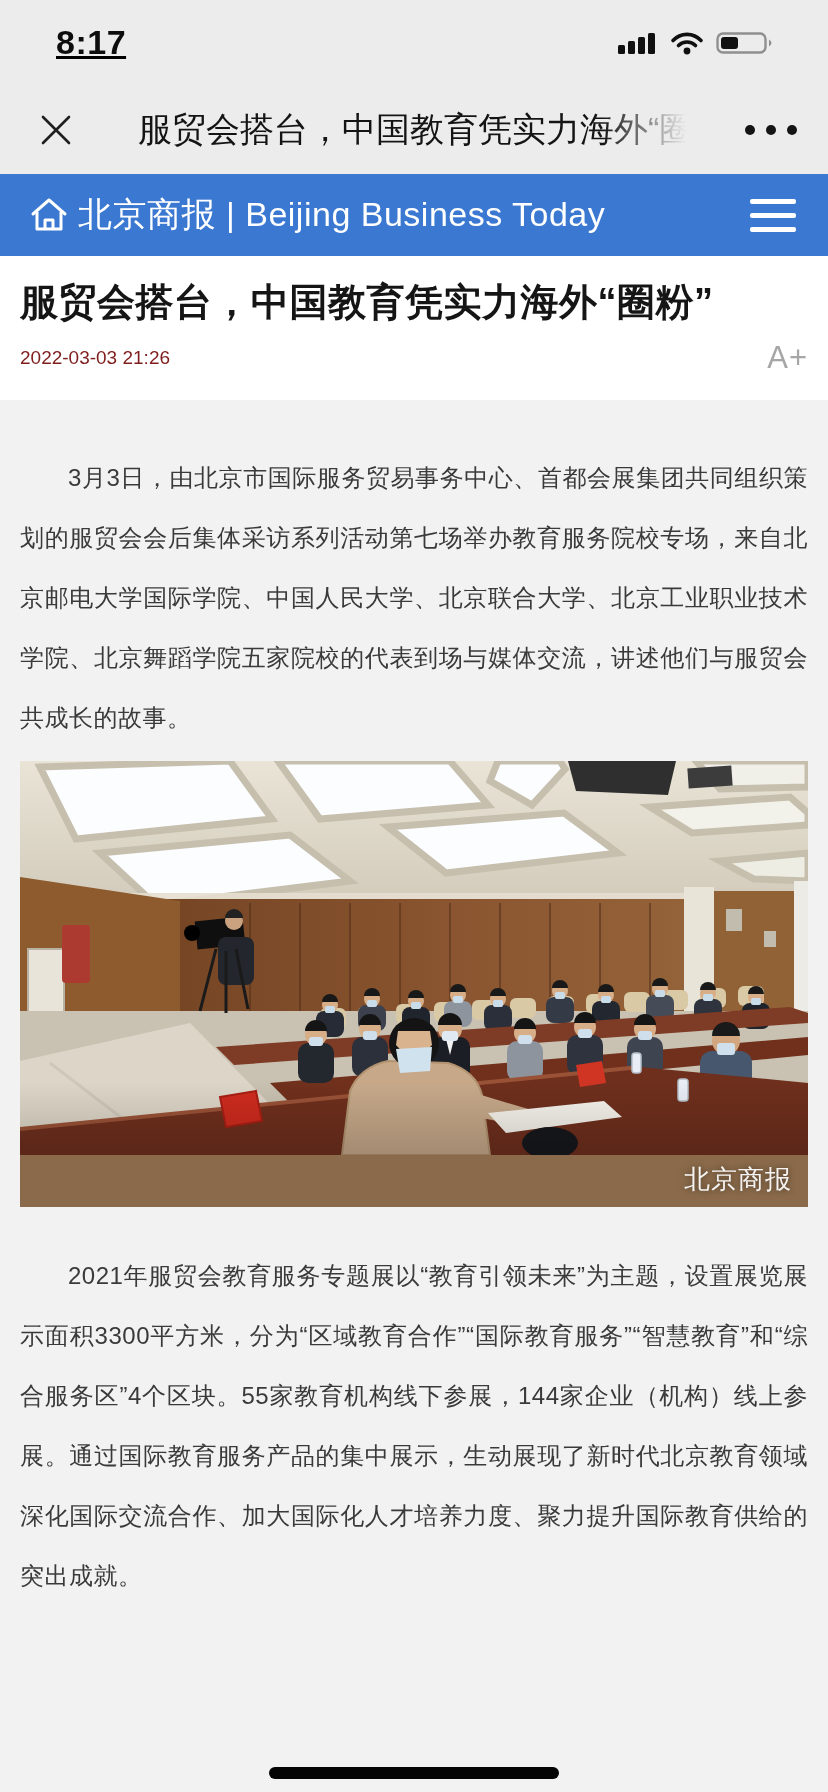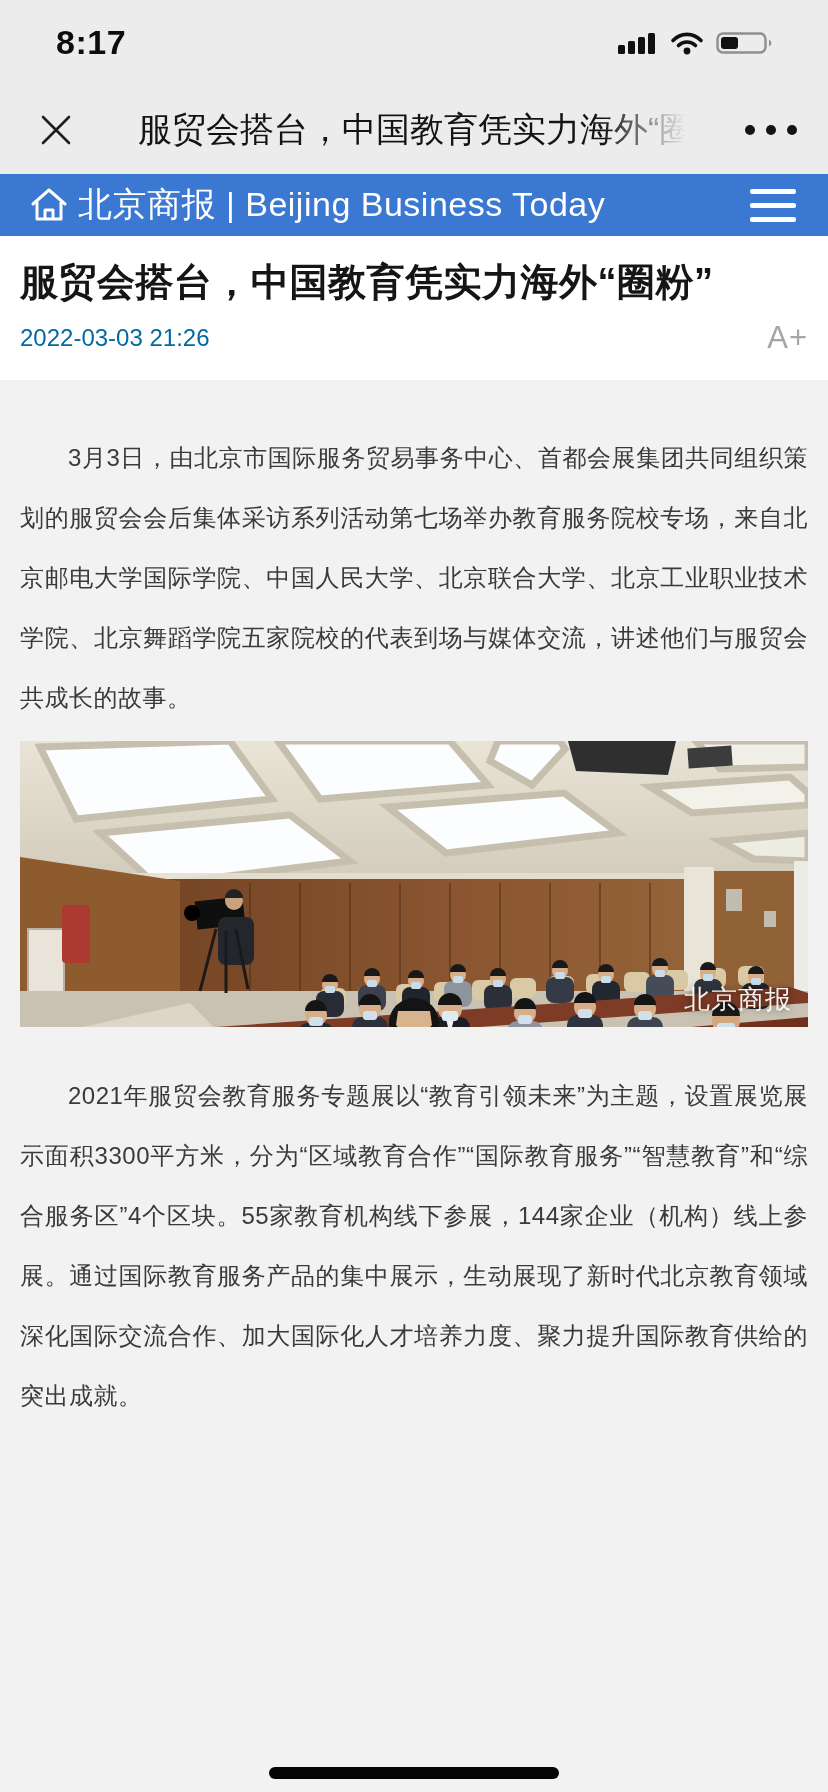--- a/index.html
+++ b/index.html
@@ -4,21 +4,21 @@
 <style>
   html,body{margin:0;padding:0;}
   body{
     width:828px;height:1792px;overflow:hidden;position:relative;
     background:#f2f2f2;
     font-family:"Liberation Sans","DejaVu Sans",sans-serif;
     -webkit-font-smoothing:antialiased;
   }
   
   .status-bar{
-    height:85px;background:#ececec;display:flex;align-items:center;
+    height:85px;background:#ececec;display:flex;align-items:center;text-decoration:underline;
   }
   .status-time{
     margin-left:56px;font-size:34px;font-weight:700;color:#0d0d0d;letter-spacing:.5px;
   }
   .status-icons{margin-left:auto;margin-right:52px;display:flex;align-items:center;gap:12px;}
   .status-icons svg{display:block;}
   
   .nav-bar{
     height:89px;background:#ececec;display:flex;align-items:center;
   }
@@ -27,45 +27,45 @@
     margin-left:64px;max-width:556px;overflow:hidden;white-space:nowrap;position:relative;
     font-size:34px;color:#141414;
   }
   .nav-title-wrap .fade{
     position:absolute;top:0;right:0;width:92px;height:100%;
     background:linear-gradient(90deg,rgba(236,236,236,0),#ececec 92%);
   }
   .more-btn{margin-left:auto;margin-right:30px;display:flex;align-items:center;}
   
   .site-header{
-    height:62px;background:#3a78d1;display:flex;align-items:center;color:#fff;
+    height:82px;background:#3a78d1;display:flex;align-items:center;color:#fff;
   }
   .home-icon{margin-left:28px;display:flex;align-items:center;}
   .brand{font-size:34px;margin-left:8px;letter-spacing:.5px;font-weight:400;}
   .hamburger{margin-left:auto;margin-right:32px;display:flex;flex-direction:column;gap:9px;}
   .hamburger i{display:block;width:46px;height:5px;background:#fff;border-radius:2px;}
   
   .title-block{background:#ffffff;padding:20px 20px 0 20px;height:124px;}
   .article-title{
     margin:0;font-size:38px;line-height:52px;font-weight:700;color:#151515;letter-spacing:.5px;
     white-space:nowrap;overflow:hidden;
   }
   .meta-row{display:flex;align-items:center;margin-top:12px;}
-  .article-date{font-size:24px;color:#0369a1;}
+  .article-date{font-size:19px;color:#7f1d1d;}
   .font-size-btn{margin-left:auto;font-size:31px;color:#a6a6a6;letter-spacing:1px;}
   
   .article-body{background:#f2f2f2;padding:0 20px;}
   .article-body p{
     margin:0;font-size:24px;line-height:60px;color:#3a3a3a;
     text-indent:2em;text-align:justify;letter-spacing:.5px;
   }
   p.p1{padding-top:48px;}
   p.p2{margin-top:39px !important;}
   figure.photo{
-    margin:13px 0 0 0;position:relative;width:788px;height:286px;overflow:hidden;background:#8a6a4a;
+    margin:13px 0 0 0;position:relative;width:788px;height:446px;overflow:hidden;background:#8a6a4a;
   }
   figure.photo svg{display:block;}
   .watermark{
     position:absolute;right:16px;bottom:10px;font-size:26px;color:rgba(255,255,255,.93);
     text-shadow:0 0 6px rgba(0,0,0,.5);letter-spacing:1px;
   }
   
   .home-indicator{
     position:absolute;left:269px;bottom:13px;width:290px;height:12px;border-radius:6px;background:#040404;
   }

